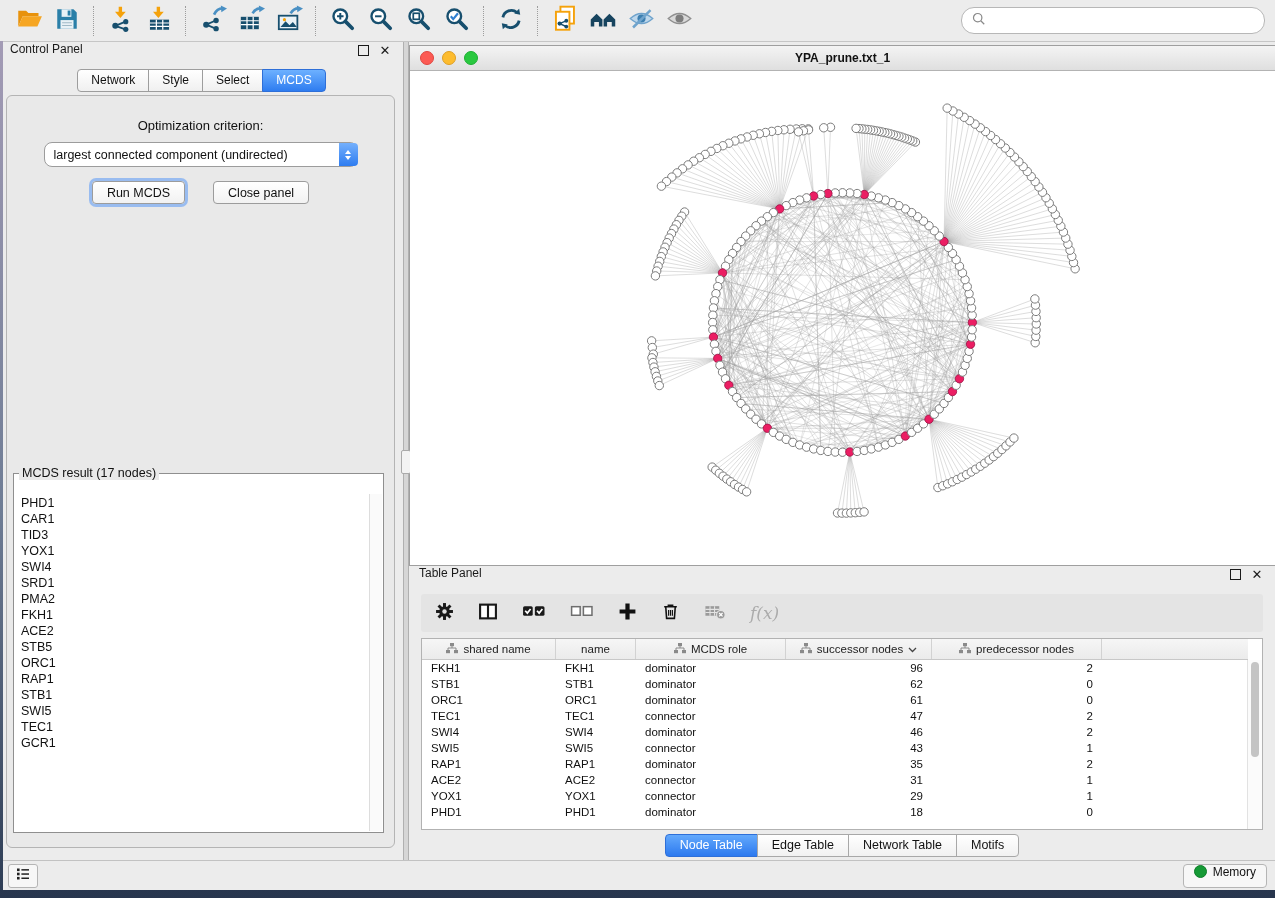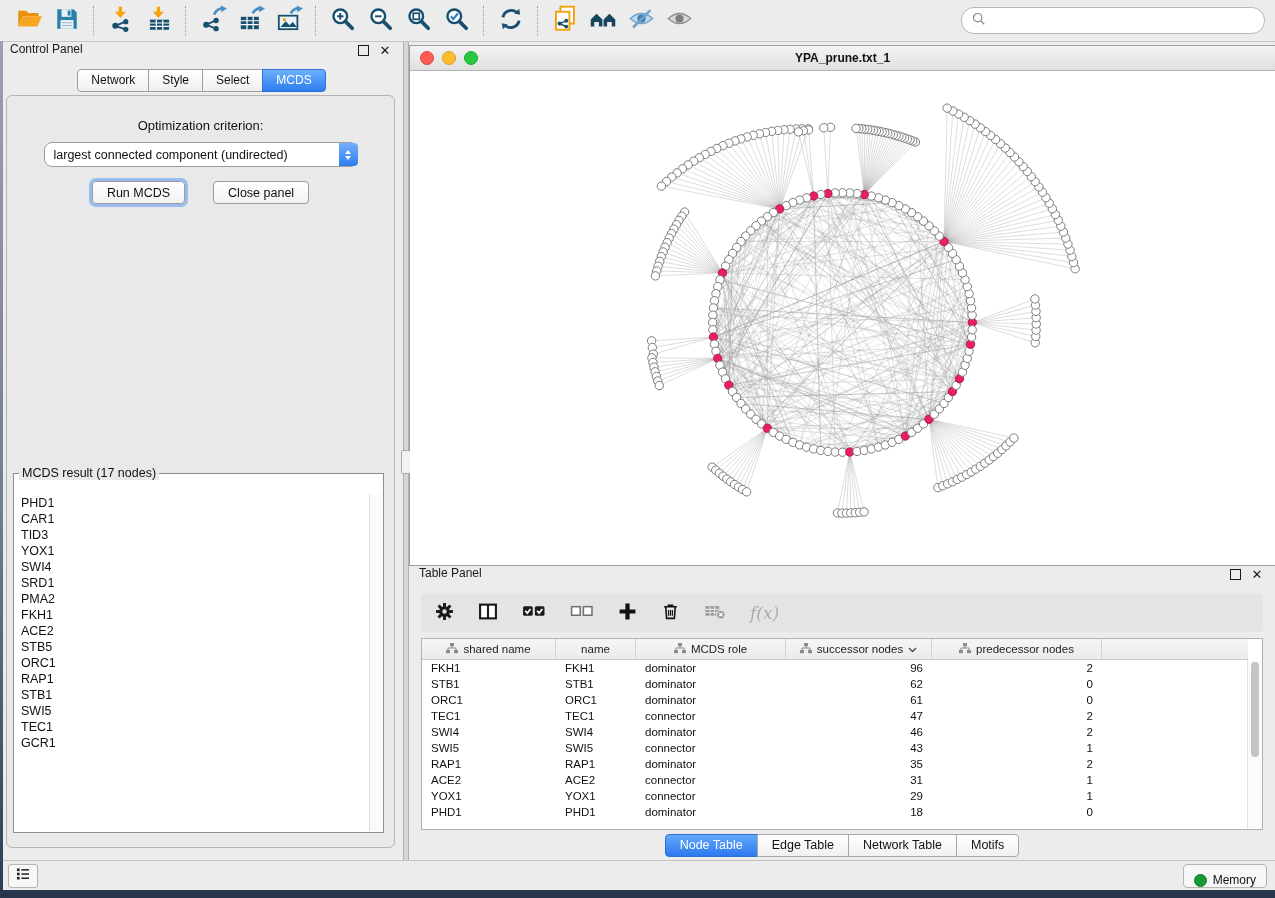--- a/index.html
+++ b/index.html
@@ -74,21 +74,21 @@
   .tscroll{position:absolute;right:0;top:21px;bottom:0;width:14px;background:#fbfbfb;border-left:1px solid #e2e2e2;}
   .tscroll .thumb{position:absolute;top:2px;left:2.5px;width:8px;height:56%;background:#c4c4c4;border-radius:5px;}
   .tp-tabs{height:30px;display:flex;justify-content:center;align-items:center;flex:0 0 auto;}
   .tp-tab{height:21px;line-height:21px;padding:0 14px;font-size:12.5px;background:linear-gradient(#ffffff,#f1f1f1);border:1px solid #a8a8a8;margin-left:-1px;color:#111;}
   .tp-tab:first-child{border-radius:4px 0 0 4px;margin-left:0;}
   .tp-tab:last-child{border-radius:0 4px 4px 0;}
   .tp-tab.active{background:linear-gradient(#63a9fc,#2c79ef);color:#fff;border-color:#2e6fd8;}
   
   .status-bar{height:29px;background:#ececec;border-top:1px solid #c2c2c2;display:flex;align-items:center;padding:0 8px;flex:0 0 auto;}
   .status-left-btn{width:28px;height:22px;background:#f7f7f7;border:1px solid #b5b5b5;border-radius:3px;display:flex;align-items:center;justify-content:center;}
-  .memory-btn{margin-left:auto;height:22px;background:#f7f7f7;border:1px solid #b5b5b5;border-radius:4px;display:flex;align-items:flex-end;gap:6px;padding:0 10px;font-size:12px;color:#111;}
+  .memory-btn{margin-left:auto;height:22px;background:#f7f7f7;border:1px solid #b5b5b5;border-radius:4px;display:flex;align-items:flex-start;gap:6px;padding:0 10px;font-size:12px;color:#111;}
   .mem-dot{width:11px;height:11px;border-radius:50%;background:#169a36;border:1px solid #0d7d28;}
 </style>
 </head>
 <body>
 
 <div class="app">
 
   <div class="toolbar">
     <div class="tbtn">
         <span><svg width="27" height="27" viewBox="0 0 24 24">

